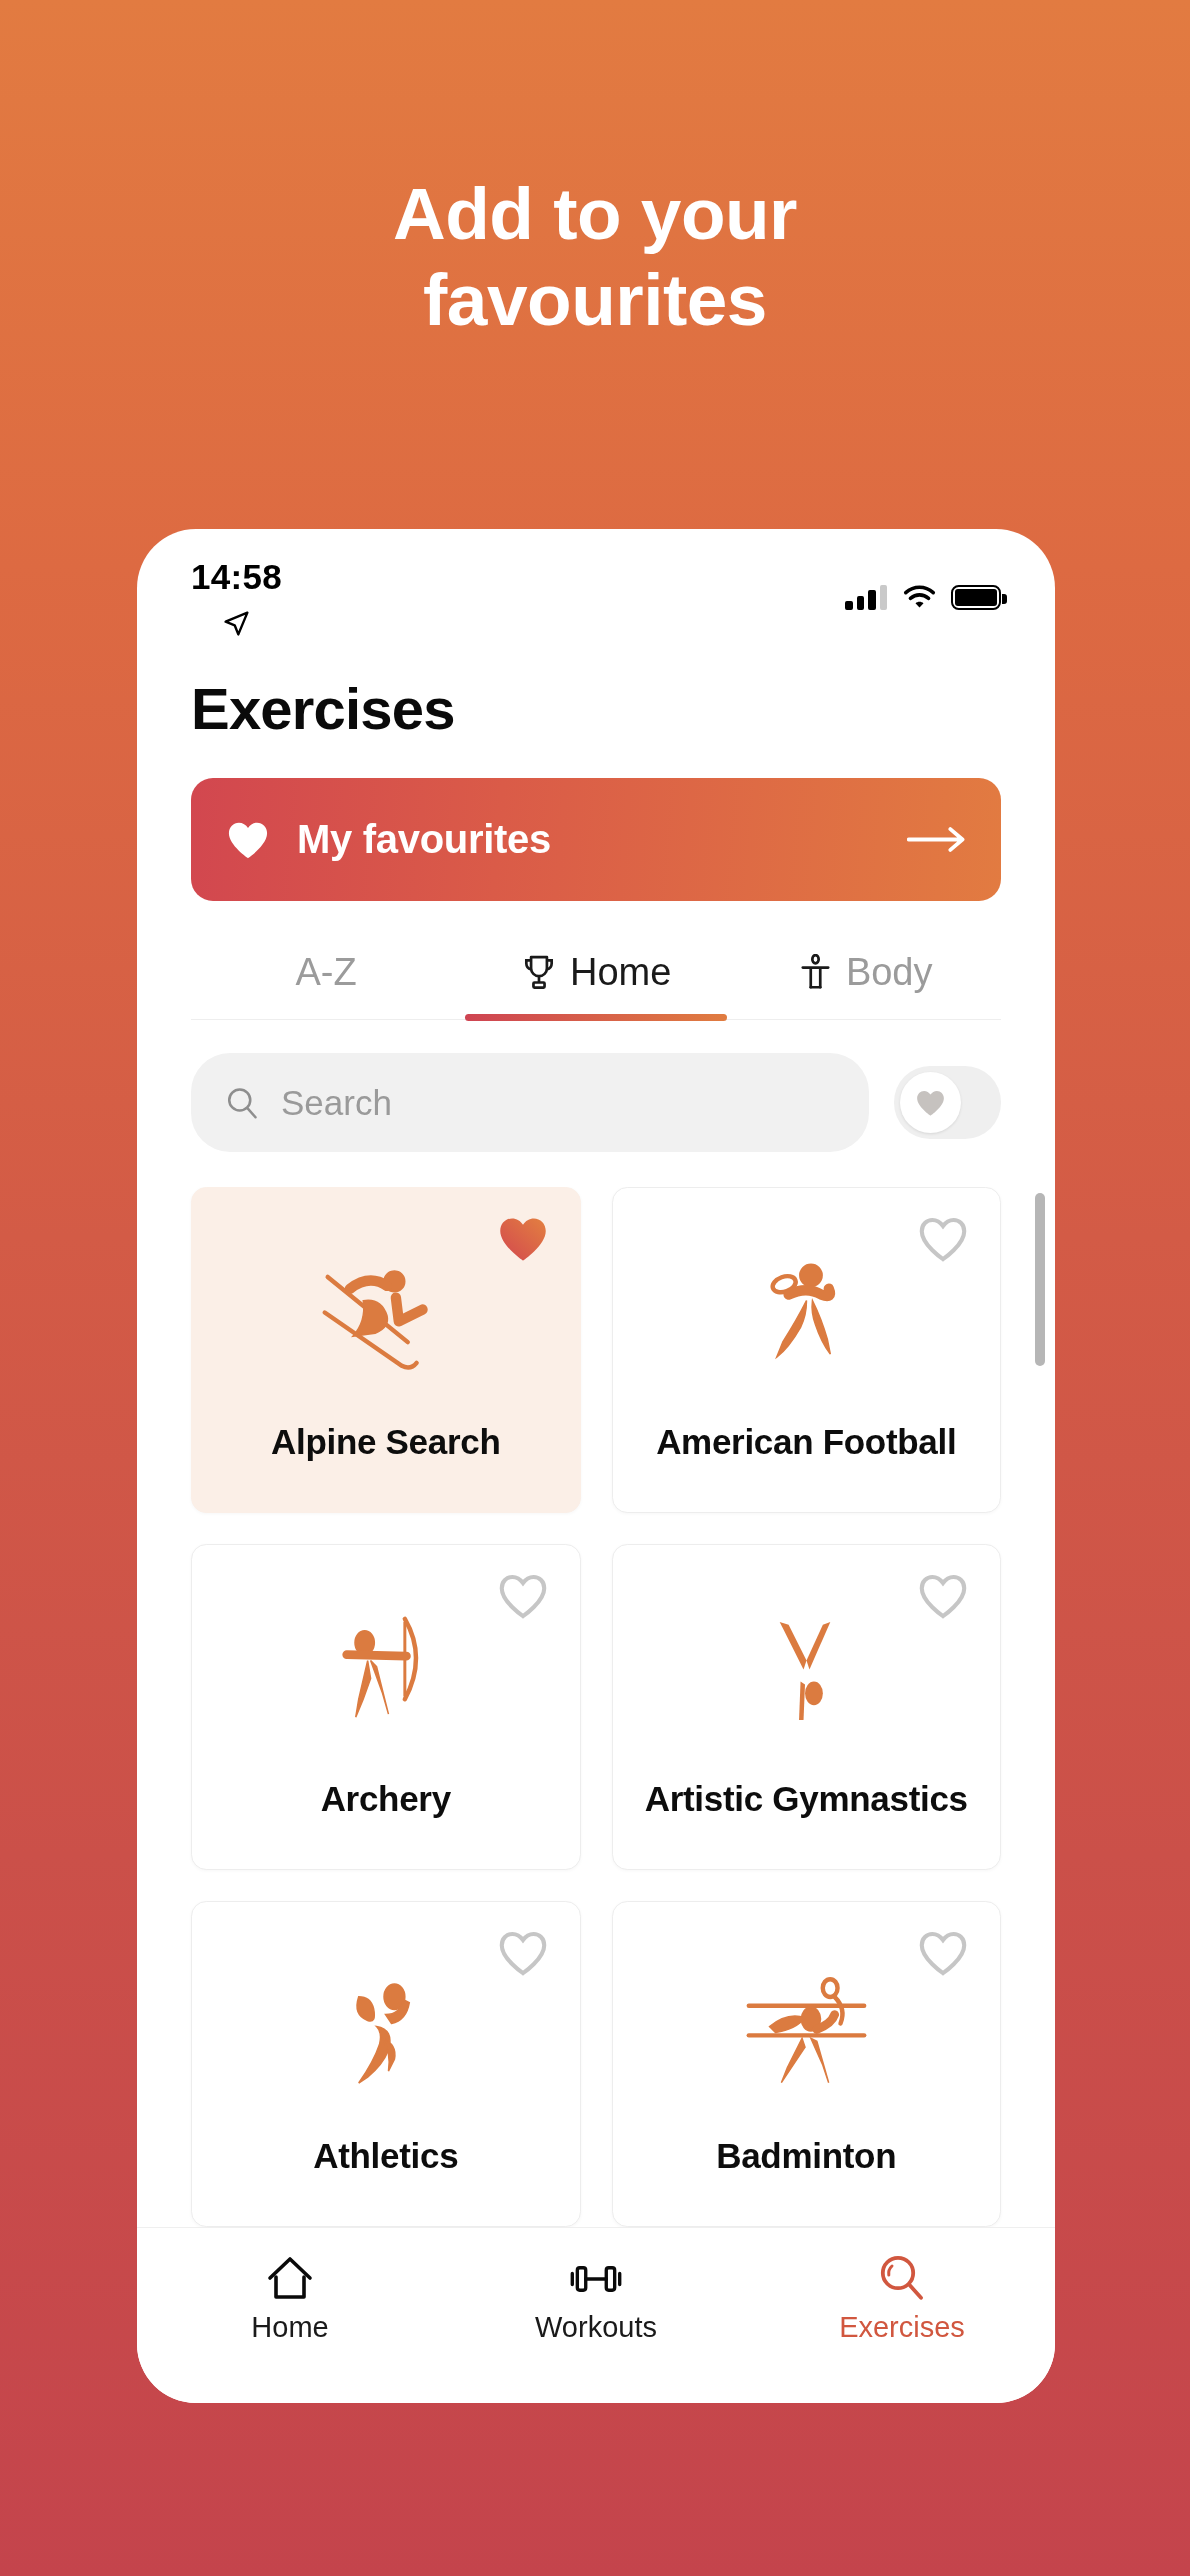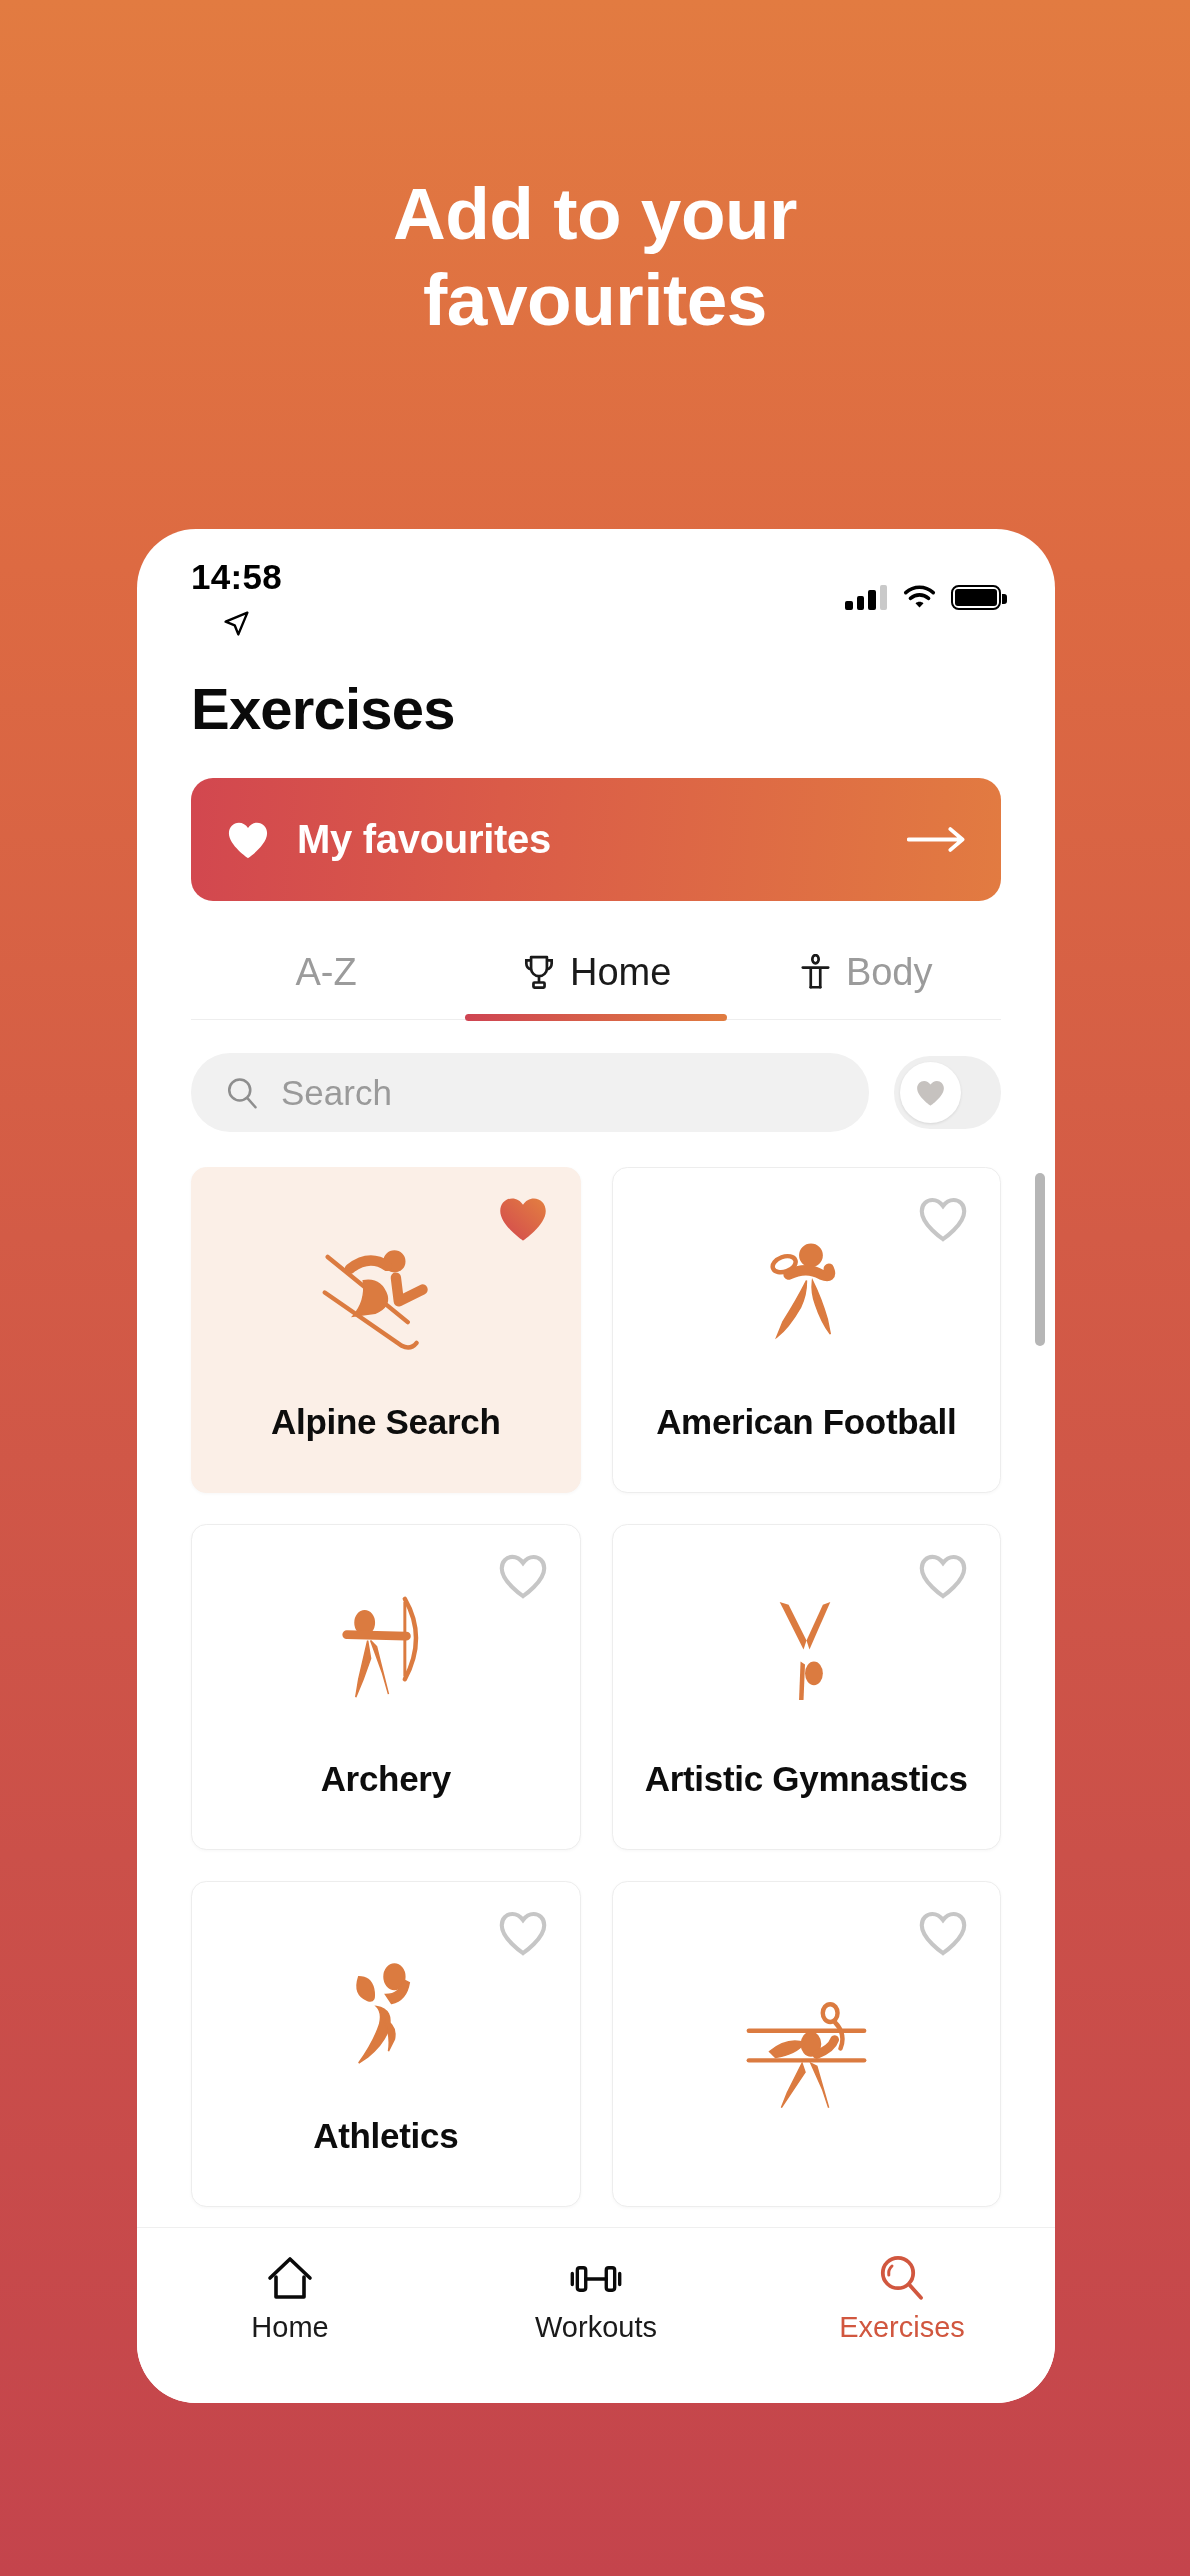--- a/index.html
+++ b/index.html
@@ -96,21 +96,21 @@
     background:linear-gradient(90deg,#CE4452 0%,#E07C40 100%);
   }
   .tab svg { display:block; }
 
   
   .search-row {
     margin:33px 54px 0 54px;
     display:flex; align-items:center; gap:25px;
   }
   .search-box {
-    flex:1; height:79px; border-radius:39px; background:#F1F1F1;
+    flex:1; height:99px; border-radius:39px; background:#F1F1F1;
     display:flex; align-items:center; gap:21px; padding:0 33px;
   }
   .search-box .ph { font-size:35px; color:#9A9A9A; }
   .fav-toggle {
     width:107px; height:73px; border-radius:36px; background:#EFEFEF;
     display:flex; align-items:center; padding:5.8px;
   }
   .fav-toggle .knob {
     width:61px; height:61px; border-radius:50%; background:#FFF;
     display:flex; align-items:center; justify-content:center;
@@ -376,20 +376,21 @@
               <ellipse cx="63" cy="16" rx="5" ry="6" fill="none" stroke-width="3"></ellipse>
               <path d="M66 22 Q74 30 70 40" fill="none" stroke-width="3" stroke-linecap="round"></path>
               <ellipse cx="50" cy="37" rx="6.5" ry="8"></ellipse>
               <path d="M22 42 Q34 32 46 36 Q40 44 26 46 Z"></path>
               <path d="M54 44 Q64 40 66 34" stroke-width="6" stroke-linecap="round" fill="none"></path>
               <path d="M44 50 L34 70 L30 80 L38 68 L46 56 Z"></path>
               <path d="M50 50 L58 68 L62 80 L58 66 L54 52 Z"></path>
             </g>
           </svg>
         </span>
+        <span class="cname">Badminton</span>
       </div>
 
     </div>
     <div class="scrollbar"></div>
   </div>
 
   <div class="bottom-nav">
     <div class="nav-item">
       <svg width="54" height="52" viewBox="0 0 26 26">
         <path d="M3 12.5L13 3l10 9.5" fill="none" stroke="#0A0A0A" stroke-width="1.8" stroke-linecap="round" stroke-linejoin="round"></path>

